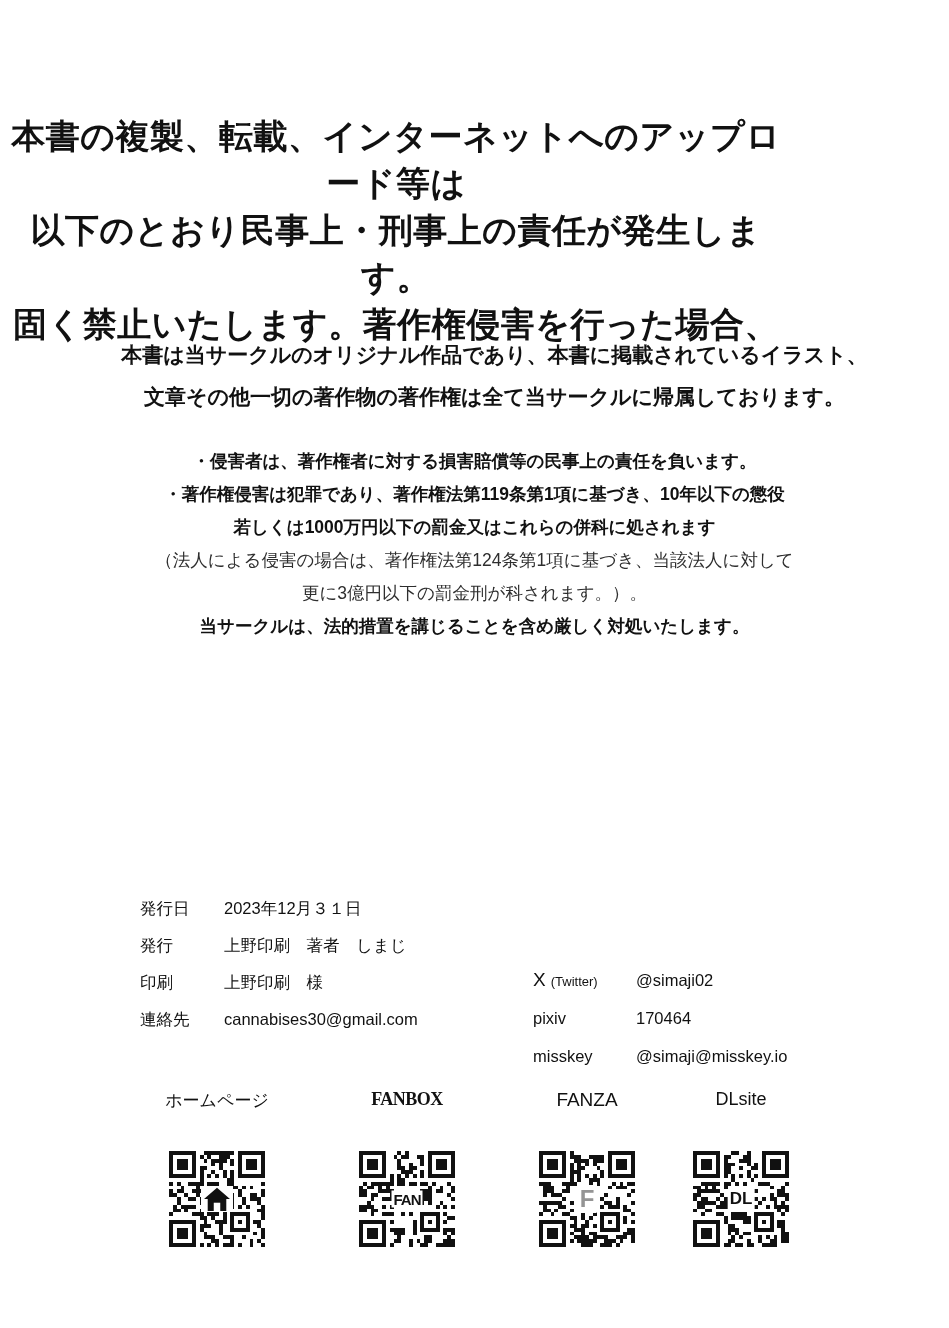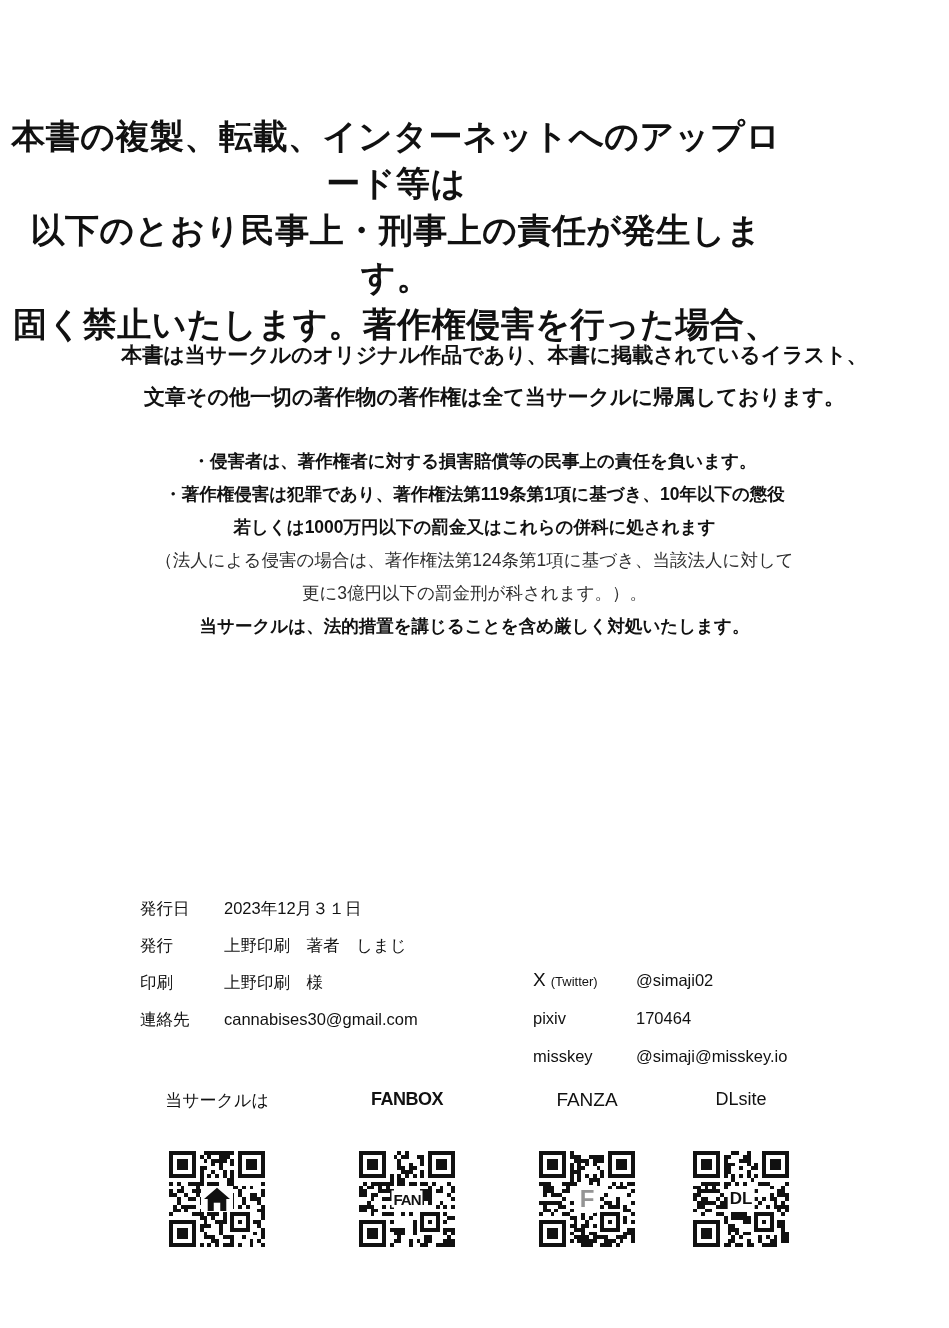--- a/index.html
+++ b/index.html
@@ -24,21 +24,21 @@
   .info-left{position:absolute;left:140px;top:890px;font-size:16.5px;}
   .info-left .row{display:flex;align-items:center;height:37px;}
   .info-left .lab{width:84px;}
   .info-right{position:absolute;left:533px;top:961px;font-size:16.5px;}
   .info-right .row{display:flex;align-items:center;height:38px;}
   .info-right .lab{width:103px;}
   .x-main{font-size:19px;}
   .x-suffix{font-size:13px;margin-left:5px;}
   .qr-label{position:absolute;top:1089px;width:170px;text-align:center;font-size:17px;}
   .qr-label.l0{left:132px;}
-  .qr-label.l1{left:322px;font-weight:700;letter-spacing:-.5px;font-size:18px;}
+  .qr-label.l1{left:322px;font-weight:700;letter-spacing:-.5px;font-size:18px;font-family:Liberation Serif, serif;}
   .qr-label.l2{left:502px;font-size:19px;}
   .qr-label.l3{left:656px;font-size:18px;}
   .qr-box{position:absolute;top:1151px;width:96px;height:96px;}
   .qr-box.q0{left:169px;}
   .qr-box.q1{left:359px;}
   .qr-box.q2{left:539px;}
   .qr-box.q3{left:693px;}
   .qr-box svg.code{width:100%;height:100%;display:block;}
   .badge{
     position:absolute;left:50%;top:50%;transform:translate(-50%,-50%);
@@ -102,21 +102,21 @@
       <span class="lab">pixiv</span>
       <span class="val">170464</span>
     </div>
     <div class="row">
       <span class="lab">misskey</span>
       <span class="val">@simaji@misskey.io</span>
     </div>
   </section>
 
   <section>
-    <div class="qr-label l0">当サークルは</div>
+    <div class="qr-label l0">ホームページ</div>
     <div class="qr-label l1">FANBOX</div>
     <div class="qr-label l2">FANZA</div>
     <div class="qr-label l3">DLsite</div>
 
     <div class="qr-box q0">
       <svg class="code" shape-rendering="crispEdges" viewBox="0 0 25 25">
           <rect x="0" y="0" width="1" height="1" fill="#111111"></rect>
           <rect x="1" y="0" width="1" height="1" fill="#111111"></rect>
           <rect x="2" y="0" width="1" height="1" fill="#111111"></rect>
           <rect x="3" y="0" width="1" height="1" fill="#111111"></rect>

